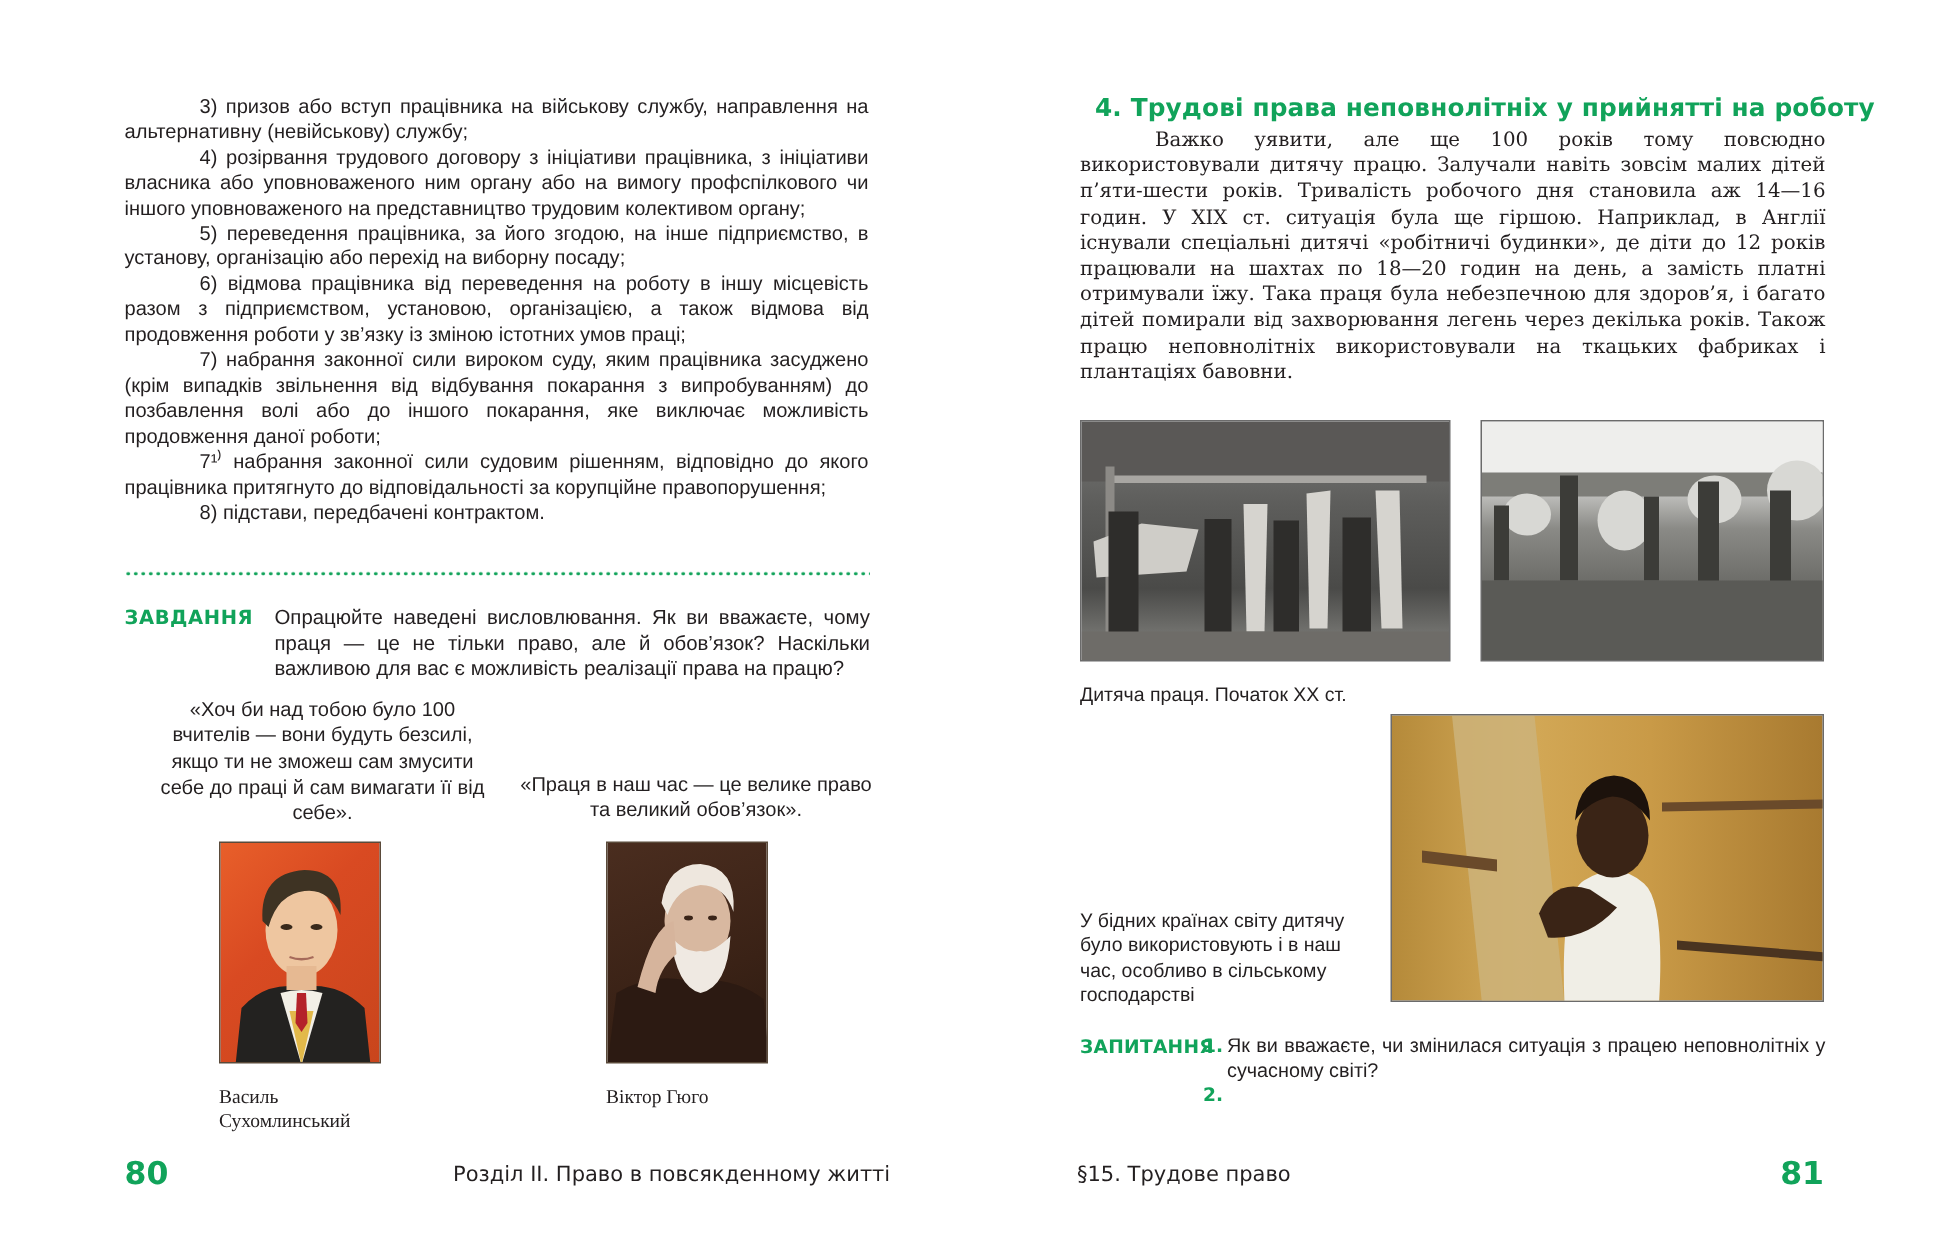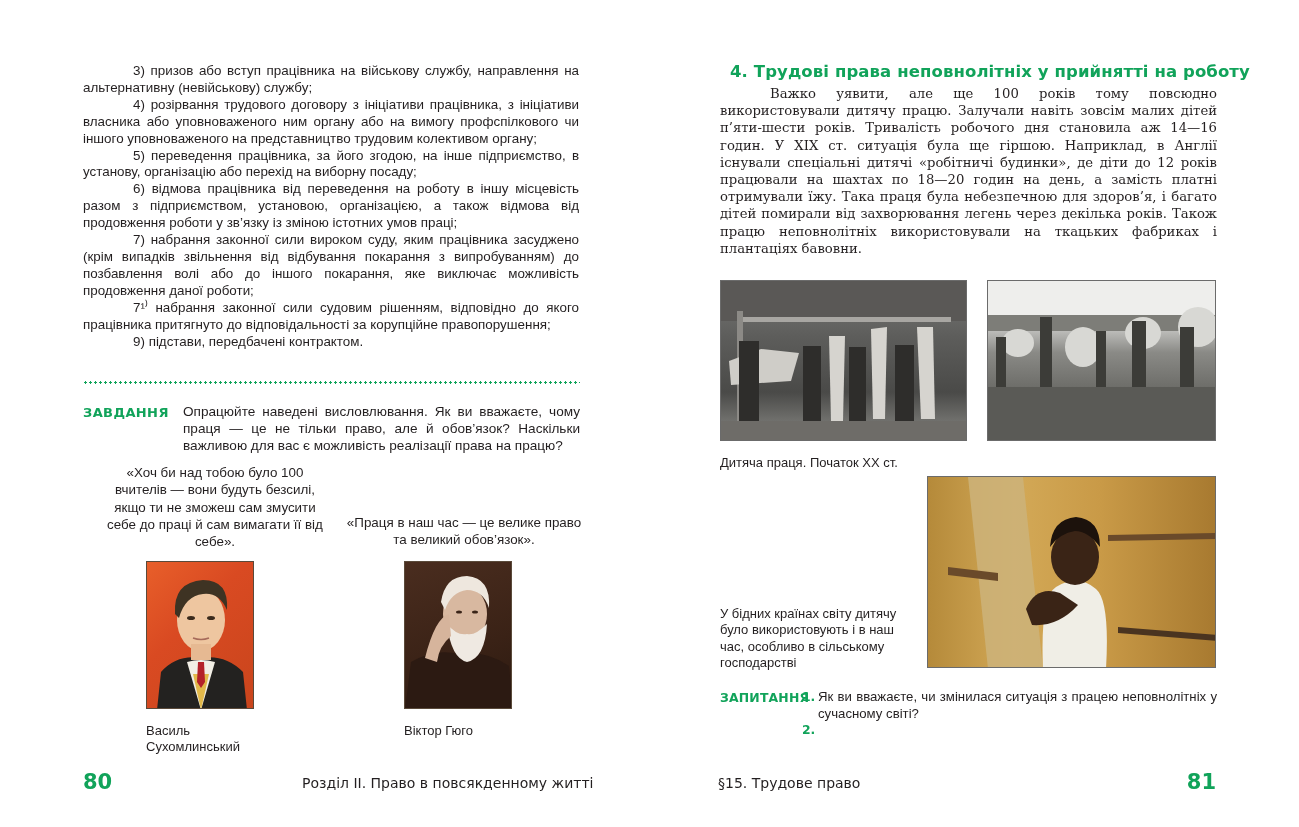--- a/index.html
+++ b/index.html
@@ -22,21 +22,21 @@
   .task-text { position: absolute; left: 183px; top: 403px; width: 397px; font-size: 13.6px; line-height: 17px; text-align: justify; font-family: "Liberation Sans", sans-serif; }
 
   .quote { position: absolute; text-align: center; font-size: 13.4px; line-height: 17.3px; font-family: "Liberation Sans", sans-serif; }
   .quote-1 { left: 100px; top: 464px; width: 230px; }
   .quote-2 { left: 340px; top: 514px; width: 248px; }
 
   .portrait { position: absolute; border: 1px solid #5a4a3a; overflow: hidden; }
   .portrait-1 { left: 146px; top: 561px; width: 108px; height: 148px; background: linear-gradient(135deg, #e85f2a 0%, #d94a22 40%, #c9451c 100%); }
   .portrait-2 { left: 404px; top: 561px; width: 108px; height: 148px; background: linear-gradient(160deg, #4a2d1f 0%, #3a2216 60%, #2c1a10 100%); }
 
-  .caption { position: absolute; font-size: 13px; line-height: 16px; font-family: Liberation Sans, sans-serif; }
+  .caption { position: absolute; font-size: 13px; line-height: 16px; font-family: Liberation Serif, serif; }
   .caption-1 { left: 146px; top: 723px; width: 120px; }
   .caption-2 { left: 404px; top: 723px; width: 120px; }
 
   .page-number { position: absolute; color: #11a35a; font-weight: bold; font-size: 21px; font-family: "DejaVu Sans", sans-serif; top: 770px; }
   .pn-left { left: 83px; text-align: center; }
   .pn-right { right: 83px; }
   .running-head { position: absolute; top: 775px; font-size: 14px; font-family: "DejaVu Sans", sans-serif; color: #231f20; }
   .rh-left { left: 302px; }
   .rh-right { left: 68px; }
 
@@ -65,21 +65,21 @@
 <body>
 
 <div class="page page-left">
   <div class="law-list">
     <p class="law-item">3) призов або вступ працівника на військову службу, направлення на альтернативну (невійськову) службу;</p>
     <p class="law-item">4) розірвання трудового договору з ініціативи працівника, з ініціативи власника або уповноваженого ним органу або на вимогу профспілкового чи іншого уповноваженого на представництво трудовим колективом органу;</p>
     <p class="law-item">5) переведення працівника, за його згодою, на інше підприємство, в установу, організацію або перехід на виборну посаду;</p>
     <p class="law-item">6) відмова працівника від переведення на роботу в іншу місцевість разом з підприємством, установою, організацією, а також відмова від продовження роботи у зв’язку із зміною істотних умов праці;</p>
     <p class="law-item">7) набрання законної сили вироком суду, яким працівника засуджено (крім випадків звільнення від відбування покарання з випробуванням) до позбавлення волі або до іншого покарання, яке виключає можливість продовження даної роботи;</p>
     <p class="law-item">7¹⁾ набрання законної сили судовим рішенням, відповідно до якого працівника притягнуто до відповідальності за корупційне правопорушення;</p>
-    <p class="law-item">9) підстави, передбачені контрактом.</p>
+    <p class="law-item">8) підстави, передбачені контрактом.</p>
   </div>
 
   <div class="dotted-divider"></div>
 
   <div class="task-label">ЗАВДАННЯ</div>
   <div class="task-text">Опрацюйте наведені висловлювання. Як ви вважаєте, чому праця — це не тільки право, але й обов’язок? Наскільки важливою для вас є можливість реалізації права на працю?</div>
 
   <div class="quote quote-1">«Хоч би над тобою було 100 вчителів — вони будуть безсилі, якщо ти не зможеш сам змусити себе до праці й сам вимагати її від себе».</div>
   <div class="quote quote-2">«Праця в наш час — це велике право та великий обов’язок».</div>
 

